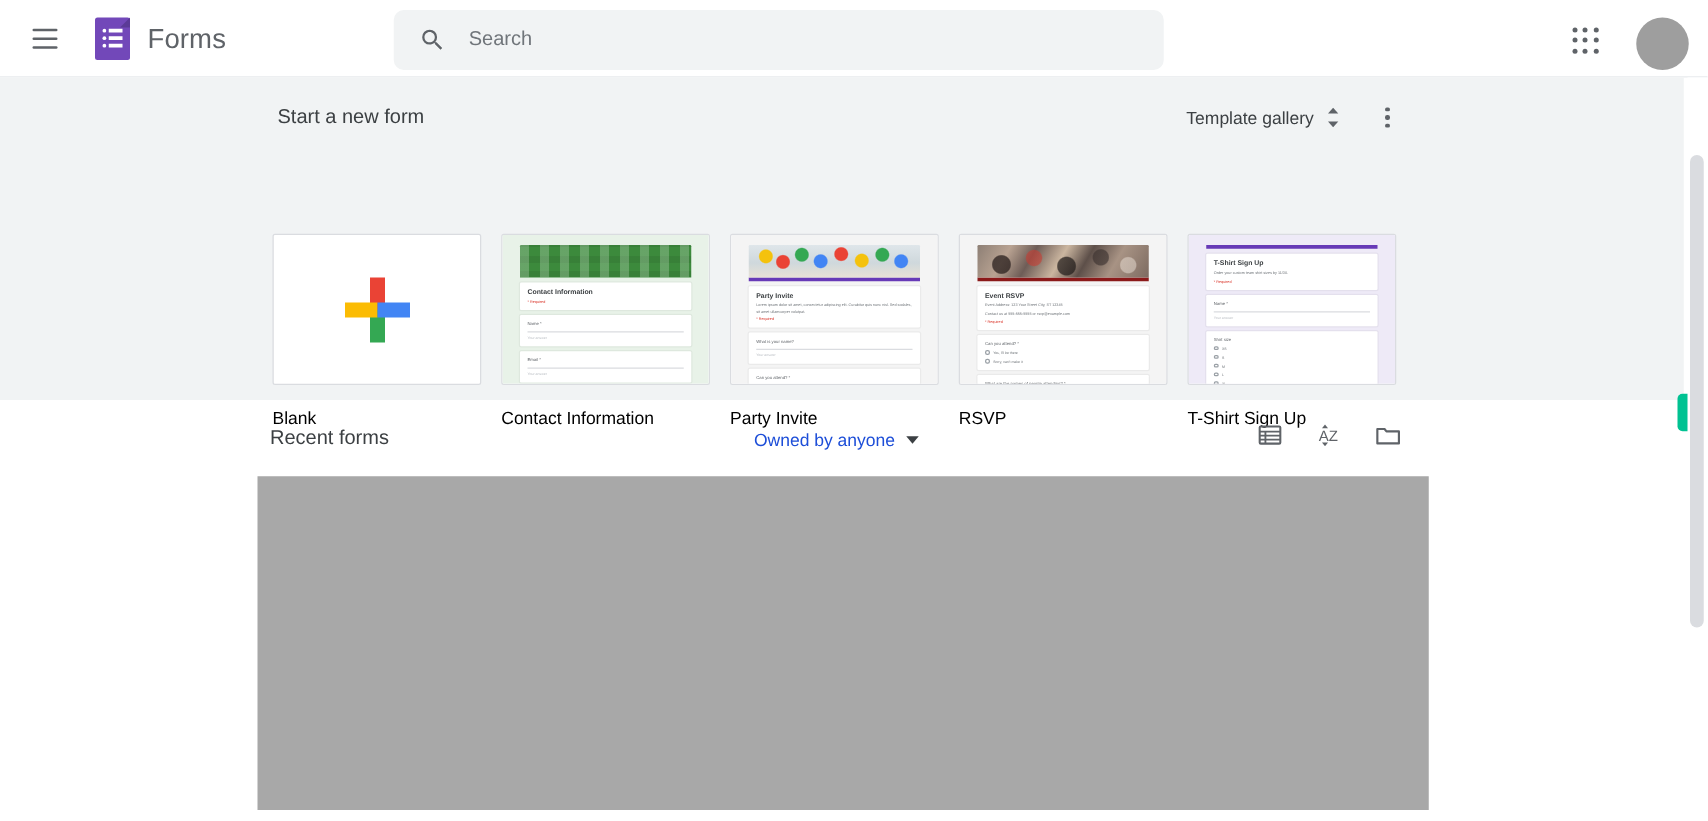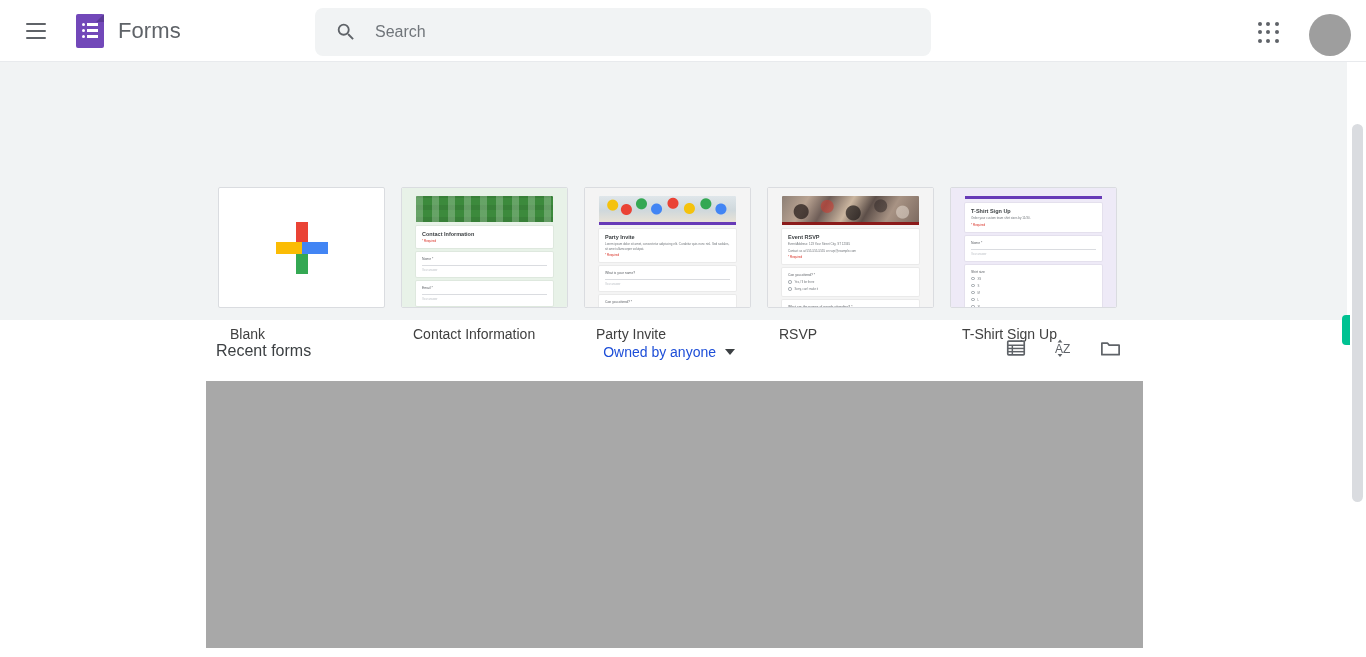--- a/index.html
+++ b/index.html
@@ -100,21 +100,21 @@
 
   .tpl-grid {
     position: absolute; top: 125px; left: 218px;
     display: flex; gap: 16px;
   }
   .tpl-card { width: 167px; cursor: pointer; }
   .tpl-thumb {
     width: 167px; height: 121px; border: 1px solid #dadce0;
     border-radius: 2px; background: #fff; overflow: hidden; position: relative;
   }
-  .tpl-label { margin-top: 18px; font-size: 14px; color: #404040; white-space: nowrap; margin-left: 12px; }
+  .tpl-label { margin-top: 18px; font-size: 14px; color: #000000; white-space: nowrap; }
 
   
   .plus-wrap { position: absolute; inset: 0; display: flex; align-items: center; justify-content: center; }
   .plus { position: relative; width: 56px; height: 56px; }
   .plus .p-v-top { position: absolute; left: 22px; top: 2px; width: 12px; height: 26px; background: #ea4335; }
   .plus .p-v-bot { position: absolute; left: 22px; top: 28px; width: 12px; height: 26px; background: #34a853; }
   .plus .p-h-left { position: absolute; top: 22px; left: 2px; width: 26px; height: 12px; background: #fbbc04; }
   .plus .p-h-right { position: absolute; top: 22px; left: 28px; width: 26px; height: 12px; background: #4285f4; }
 
   
@@ -255,20 +255,41 @@
       <i></i>
       <i></i>
       <i></i>
   </div>
 
   <div class="avatar"></div>
 </div>
 
 <div class="templates-section">
 
+  <div class="tpl-header">
+    <div class="tpl-title">Start a new form</div>
+    <div class="tpl-right">
+      <div class="tpl-gallery">
+        <span>Template gallery</span>
+        <span class="chev-updown">
+          <svg width="11" height="7" viewBox="0 0 12 7">
+              <path fill="#5f6368" d="M6 0L1.5 5h9z"></path>
+            </svg>
+          <svg width="11" height="7" viewBox="0 0 12 7">
+              <path fill="#5f6368" d="M6 7L1.5 2h9z"></path>
+            </svg>
+        </span>
+      </div>
+      <div class="kebab">
+        <i></i>
+          <i></i>
+          <i></i>
+      </div>
+    </div>
+  </div>
 
   <div class="tpl-grid">
 
     <div class="tpl-card">
       <div class="tpl-thumb">
         <div class="plus-wrap">
           <div class="plus">
             <span class="p-v-top"></span>
               <span class="p-v-bot"></span>
             <span class="p-h-left"></span>

